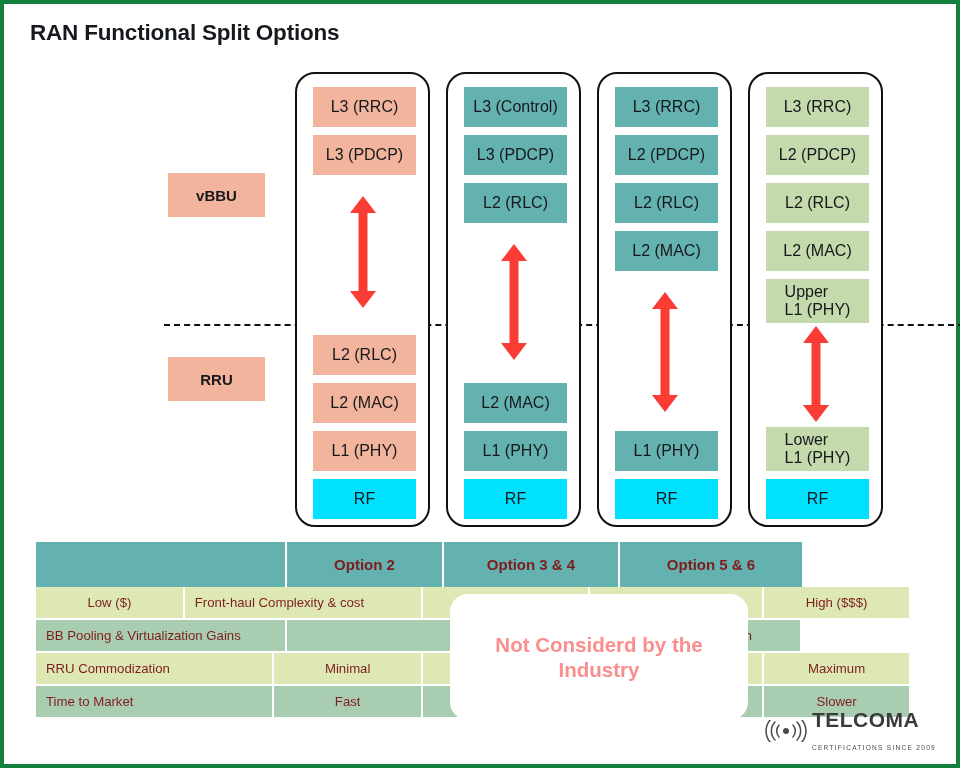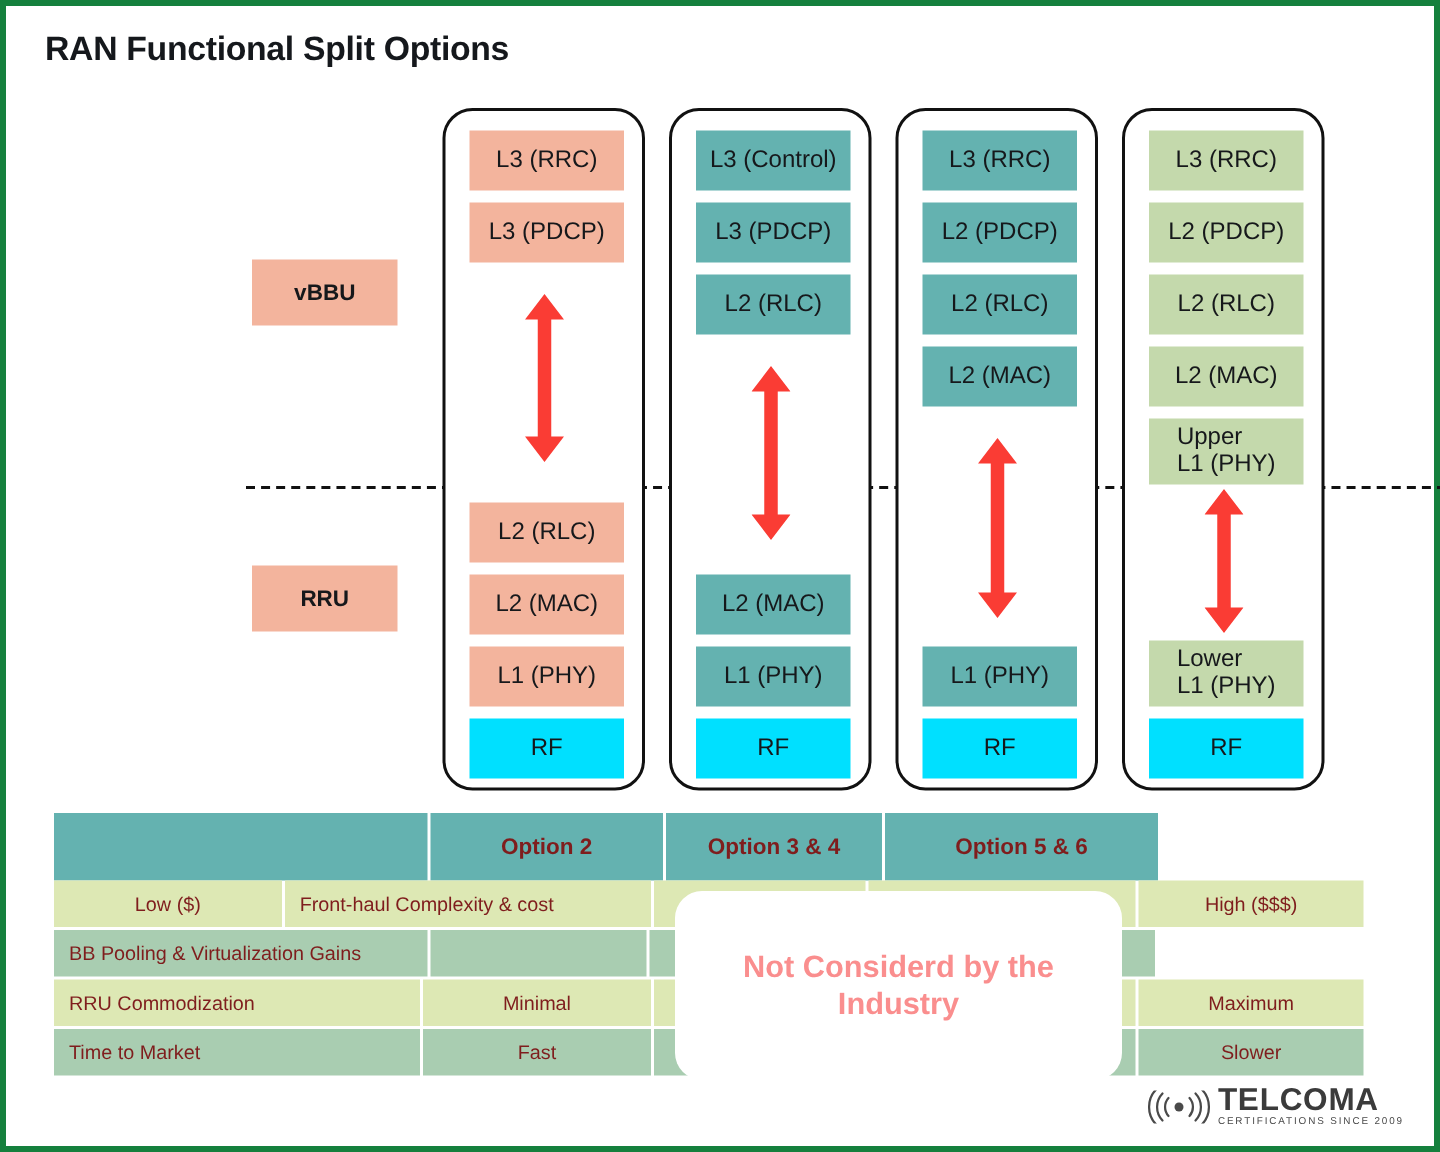--- a/index.html
+++ b/index.html
@@ -24,21 +24,21 @@
   }
 
   
   .side-label{
     position:absolute;width:97px;height:44px;
     background:#f3b49d;color:#16181b;
     display:flex;align-items:center;justify-content:center;
     font-size:15px;font-weight:bold;
   }
   #label-vbbu{left:164px;top:169px;}
-  #label-rru{left:164px;top:373px;}
+  #label-rru{left:164px;top:353px;}
 
   
   .stack{
     position:absolute;top:68px;width:135px;height:455px;
     border:2.6px solid #111111;border-radius:20px;
     background:#ffffff;box-sizing:border-box;
   }
   #stack-0{left:291px;}
   #stack-1{left:442px;}
   #stack-2{left:593px;}
@@ -63,21 +63,21 @@
   .trow{display:flex;width:100%;}
   .trow + .trow{margin-top:2px;}
   .tcell{
     box-sizing:border-box;
     display:flex;align-items:center;
     font-size:13.2px;color:#7f1d1d;
   }
   .tcell + .tcell{margin-left:2px;}
   .c0{width:249px;padding-left:10px;justify-content:flex-start;}
   .c1{width:155px;justify-content:center;}
-  .c2{width:144px;justify-content:center;}
+  .c2{width:174px;justify-content:center;}
   .c3{width:182px;justify-content:center;}
   .c4{width:153px;justify-content:center;}
 
   #thead .tcell{
     height:45px;background:#64b2b0;
     font-size:15px;font-weight:bold;justify-content:center;
   }
   #thead .c0{background:#64b2b0;}
 
   .trow.body .tcell{height:31px;}
@@ -93,21 +93,21 @@
     font-size:20.5px;font-weight:bold;line-height:1.22;
     padding:0 5px;box-sizing:border-box;
   }
 
   
   #logo{
     position:absolute;right:20px;bottom:12px;
     display:flex;align-items:center;gap:5px;
   }
   #logo-wave{display:block;}
-  #logo-text{display:flex;flex-direction:column;line-height:1;}
+  #logo-text{display:flex;flex-direction:column;line-height:1;gap:14px;}
   #logo-name{
     font-size:21px;font-weight:bold;color:#3b3b3b;
     letter-spacing:0.5px;
   }
   #logo-tag{
     font-size:6.6px;color:#4a4a4a;letter-spacing:1.25px;
     margin-top:1px;text-align:right;
   }
 </style>
 </head>

